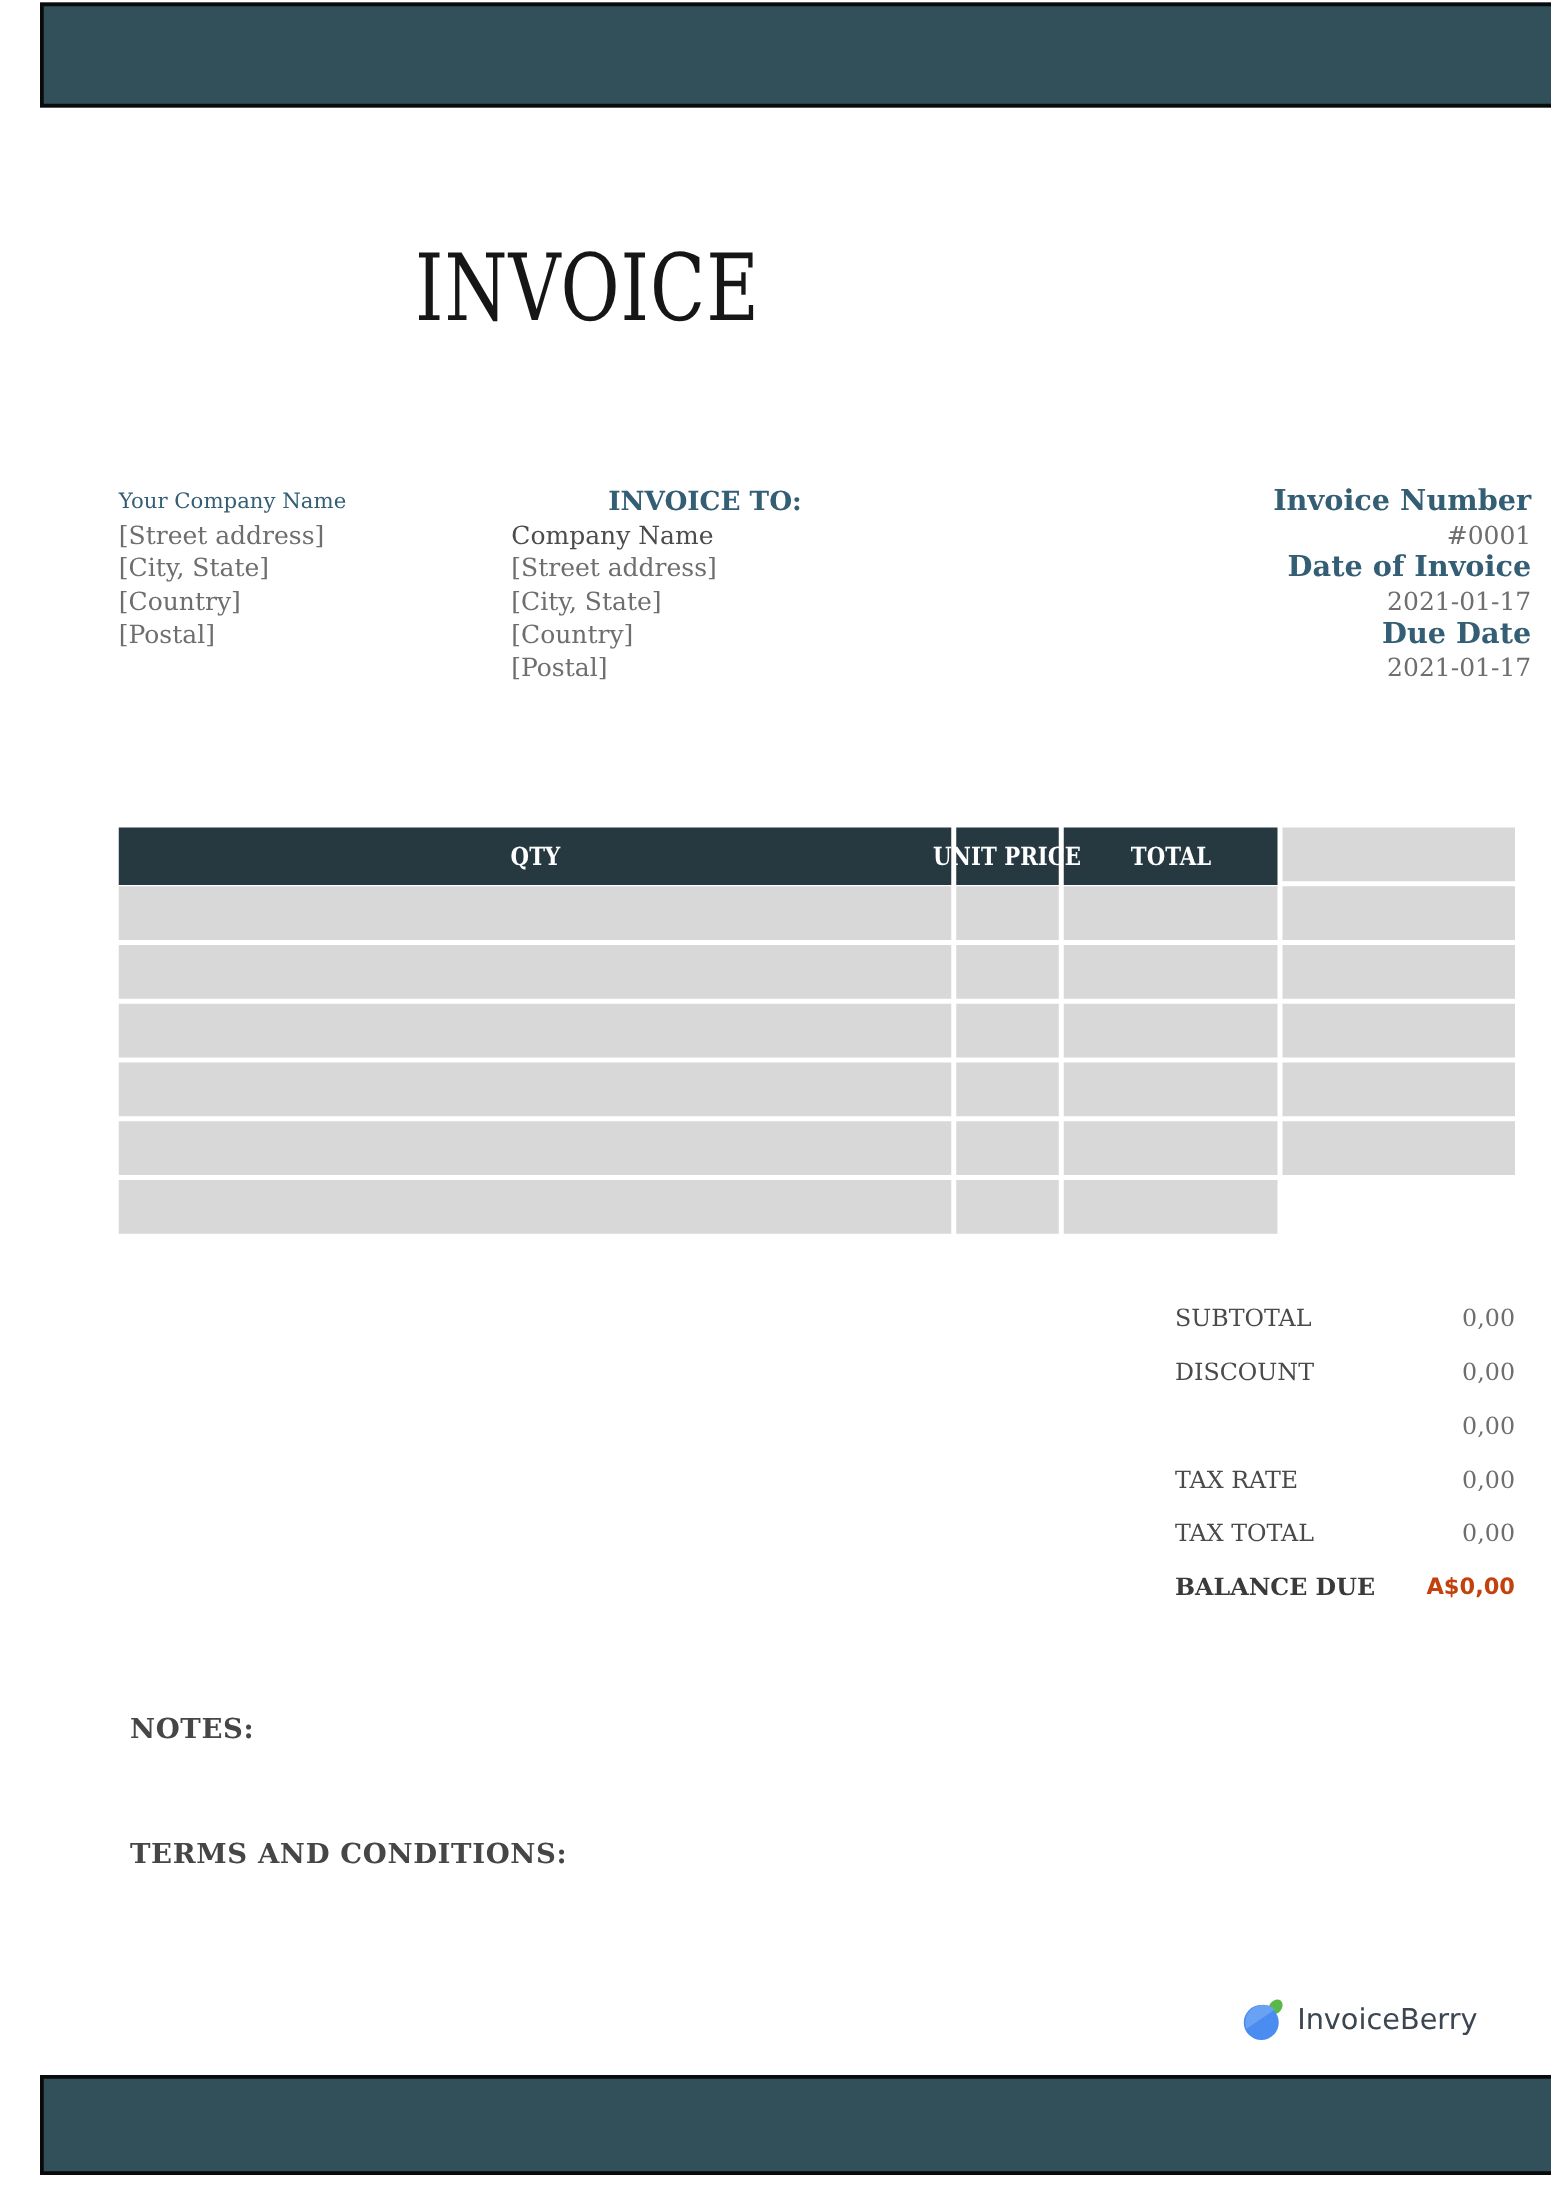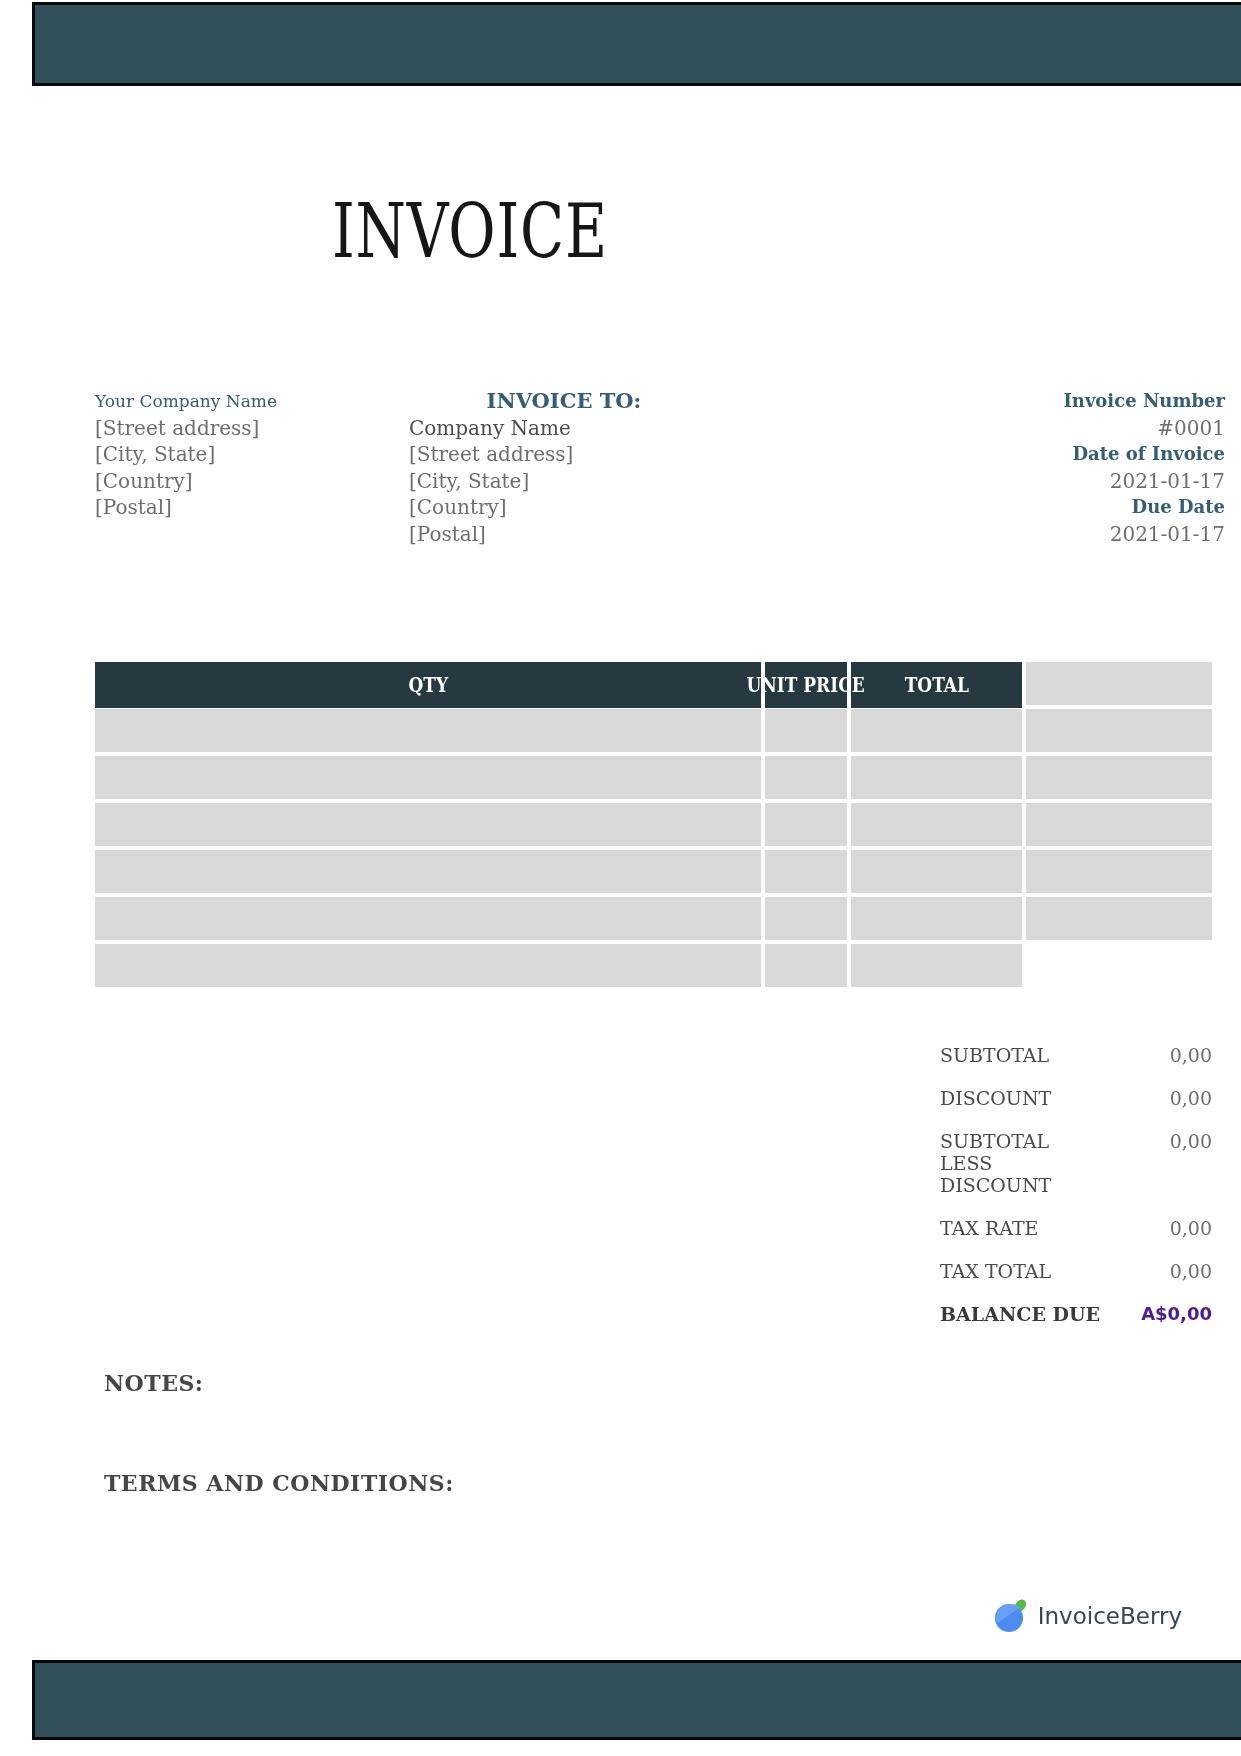--- a/index.html
+++ b/index.html
@@ -39,21 +39,21 @@
   .info-row{
     position:absolute;left:63px;top:388px;width:1130px;
     display:flex;font-size:20px;line-height:26.5px;color:#6e6e6e;
   }
   .col-company{width:314px;}
   .company-name{color:#335e74;font-size:17px;}
   .col-invoice-to{width:310px;}
   .invoice-to-heading{color:#335e74;font-weight:bold;font-size:21px;text-align:center;}
   .invoice-to-name{color:#4c4c4c;}
   .col-meta{margin-left:auto;text-align:right;}
-  .meta-label{color:#335e74;font-weight:bold;font-size:18px;}
+  .meta-label{color:#335e74;font-weight:bold;font-size:23px;}
   .meta-value{color:#6e6e6e;}
   
   .items-table{
     position:absolute;left:63px;top:662px;width:1117px;
     display:grid;
     grid-template-columns:666px 82px 171px 186px;
     grid-auto-rows:43px;
     gap:4px;
   }
   .items-table .th{
@@ -67,21 +67,21 @@
   .totals{
     position:absolute;left:908px;top:1044px;width:272px;
     font-size:19px;line-height:22px;
   }
   .totals .trow{display:flex;margin-bottom:21px;}
   .totals .tlabel{width:134px;color:#4a4a4a;}
   .totals .tvalue{margin-left:auto;text-align:right;color:#6e6e6e;}
   .totals .trow.balance .tlabel{font-weight:bold;color:#3a3a3a;white-space:nowrap;}
   .totals .trow.balance .tvalue{
     font-family:"DejaVu Sans","Liberation Sans",sans-serif;
-    font-weight:bold;color:#4c1d95;font-size:18px;
+    font-weight:bold;color:#c2410c;font-size:18px;
   }
   
   .section-label{
     position:absolute;left:72px;
     font-size:22px;font-weight:bold;color:#464646;letter-spacing:0.5px;
   }
   .section-label.notes{top:1370px;}
   .section-label.terms{top:1470px;text-align:right;}
   
   .brand{
@@ -167,21 +167,20 @@
   <div class="totals">
     <div class="trow">
       <div class="tlabel">SUBTOTAL</div>
       <div class="tvalue">0,00</div>
     </div>
     <div class="trow">
       <div class="tlabel">DISCOUNT</div>
       <div class="tvalue">0,00</div>
     </div>
     <div class="trow">
-      <div class="tlabel">SUBTOTAL LESS DISCOUNT</div>
       <div class="tvalue">0,00</div>
     </div>
     <div class="trow">
       <div class="tlabel">TAX RATE</div>
       <div class="tvalue">0,00</div>
     </div>
     <div class="trow">
       <div class="tlabel">TAX TOTAL</div>
       <div class="tvalue">0,00</div>
     </div>

